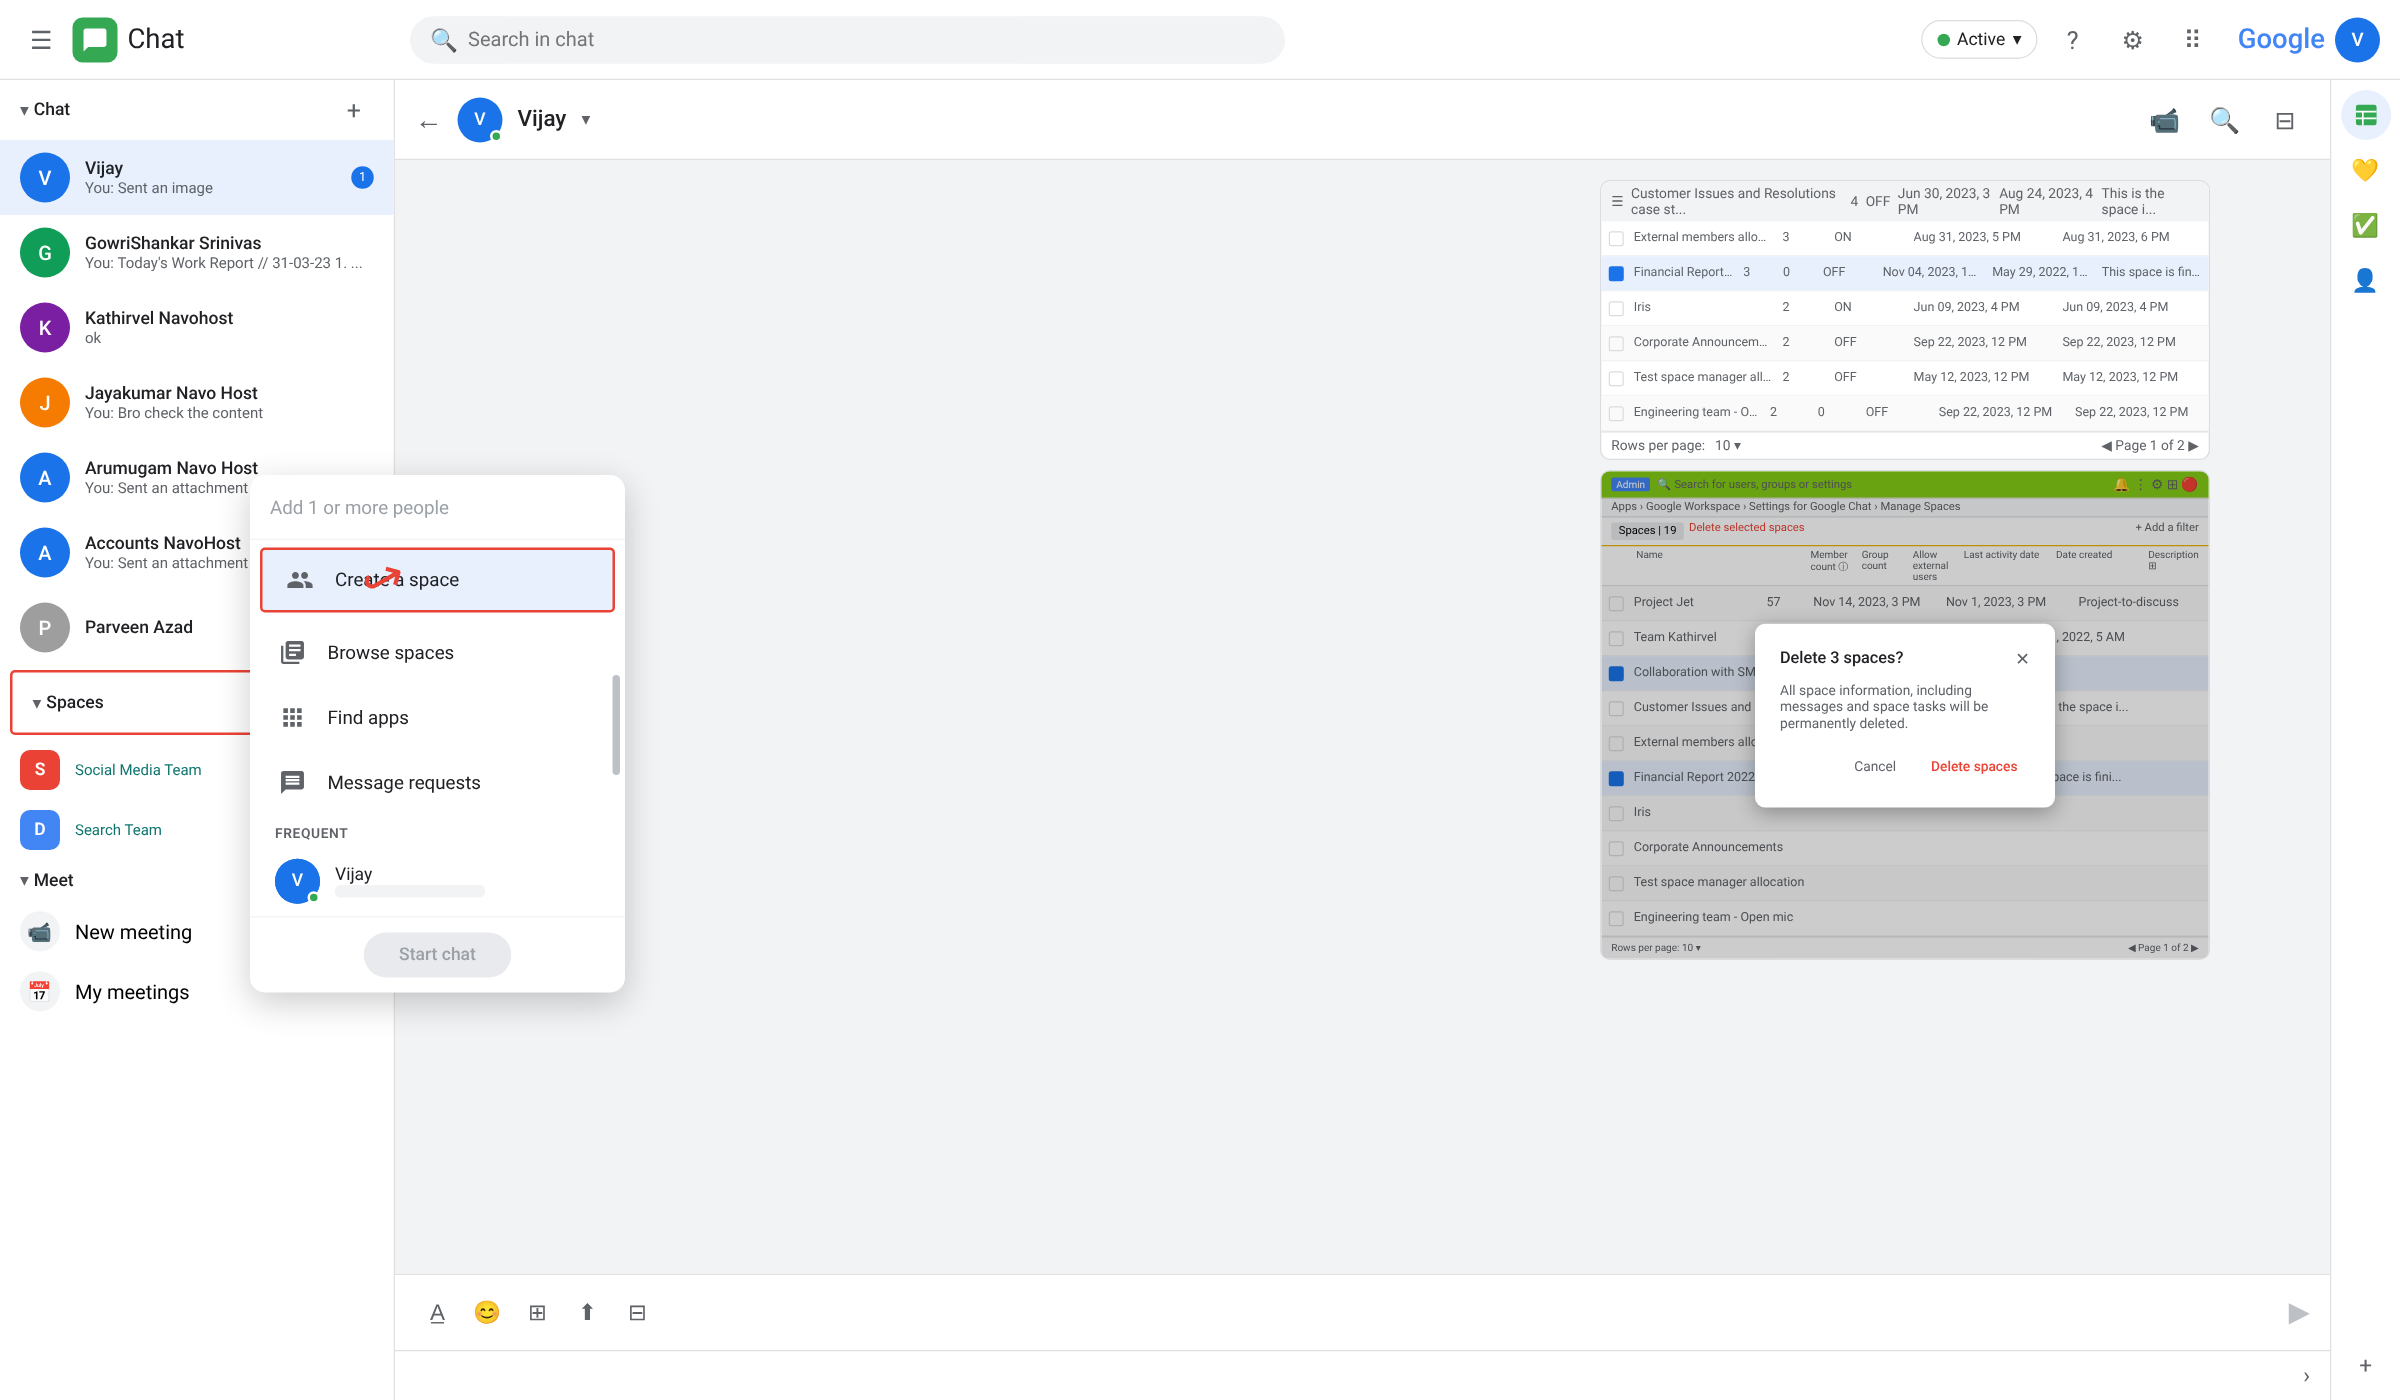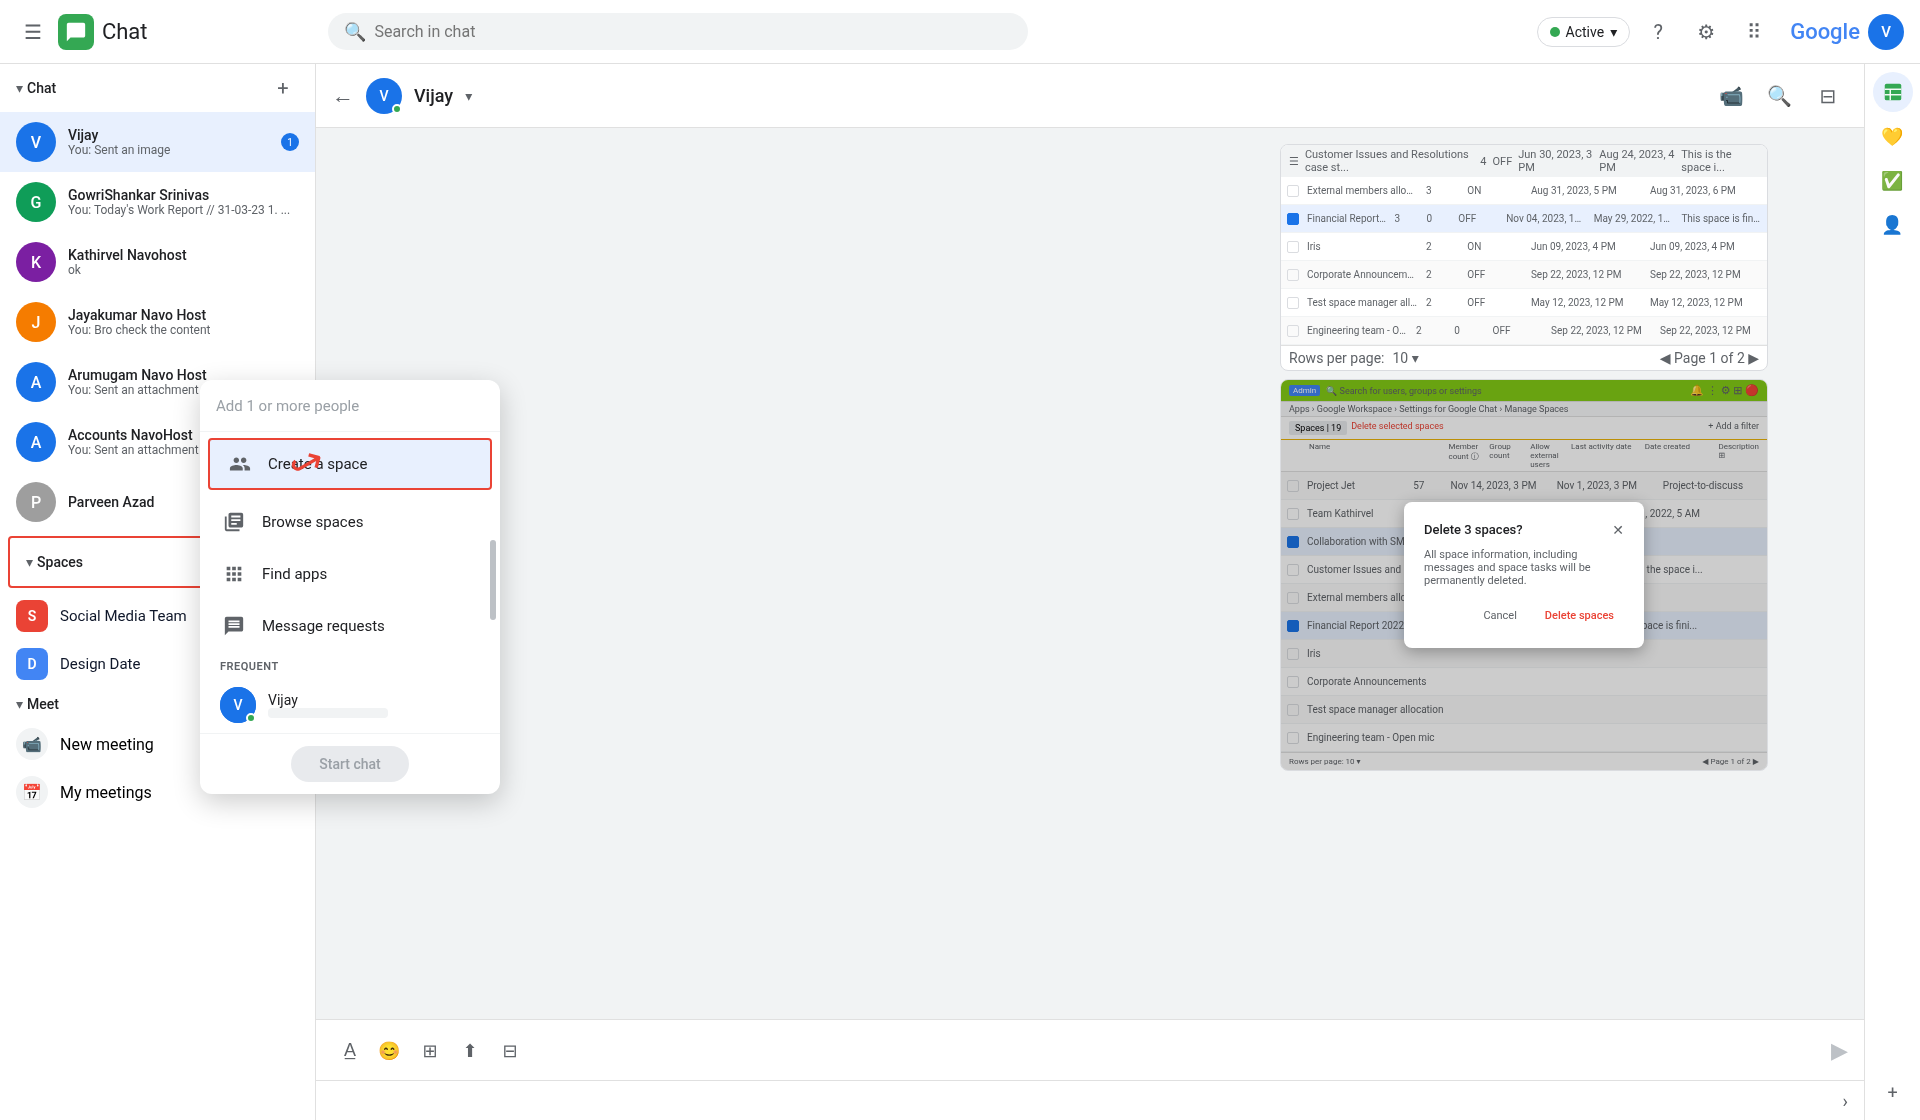--- a/index.html
+++ b/index.html
@@ -107,21 +107,21 @@
 
     .spaces-item {
       display: flex; align-items: center; gap: 12px; padding: 8px 16px; cursor: pointer;
     }
     .spaces-avatar {
       width: 32px; height: 32px; border-radius: 8px; display: flex; align-items: center;
       justify-content: center; font-size: 14px; font-weight: 600; color: white;
     }
     .spaces-avatar.red { background: #ea4335; }
     .spaces-avatar.blue { background: #4285f4; }
-    .spaces-item-name { font-size: 15px; color: #0f172a; }
+    .spaces-item-name { font-size: 12px; color: #0f766e; }
 
     .spaces-header-row {
       display: flex; align-items: center; justify-content: space-between; padding: 8px 16px;
       border: 2px solid #ea4335; border-radius: 4px; margin: 4px 8px;
     }
     .meet-item { display: flex; align-items: center; gap: 12px; padding: 8px 16px; cursor: pointer; }
     .meet-icon { width: 32px; height: 32px; border-radius: 50%; background: #f1f3f4; display: flex; align-items: center; justify-content: center; font-size: 16px; }
 
     
     .content-area { flex: 1; display: flex; flex-direction: column; position: relative; overflow: hidden; }
@@ -312,21 +312,21 @@
         <span>Spaces</span>
       </div>
       <div class="add-btn">+</div>
     </div>
     <div class="spaces-item">
       <div class="spaces-avatar red">S</div>
       <span class="spaces-item-name">Social Media Team</span>
     </div>
     <div class="spaces-item">
       <div class="spaces-avatar blue">D</div>
-      <span class="spaces-item-name">Design Date</span>
+      <span class="spaces-item-name">Search Team</span>
     </div>
 
     <div class="sidebar-section-header">
       <div class="sidebar-section-title">
         <span class="chevron">▾</span>
         <span>Meet</span>
       </div>
     </div>
     <div class="meet-item">
       <div class="meet-icon">📹</div>
@@ -412,21 +412,21 @@
           </div>
           <div class="ss-row">
             <div class="ss-checkbox"></div>
             <div class="ss-cell">Engineering team - Open mic</div>
             <div class="ss-cell" style="flex:0.3;">2</div>
             <div class="ss-cell" style="flex:0.3;">0</div>
             <div class="ss-cell" style="flex:0.5;">OFF</div>
             <div class="ss-cell">Sep 22, 2023, 12 PM</div>
             <div class="ss-cell">Sep 22, 2023, 12 PM</div>
           </div>
-          <div style="padding:4px 8px; font-size:14px; color:#5f6368; border-top:1px solid #e0e0e0; display:flex; gap:8px; align-items:center;">
+          <div style="padding:4px 8px; font-size:11px; color:#5f6368; border-top:1px solid #e0e0e0; display:flex; gap:8px; align-items:center;">
             <span>Rows per page:</span>
             <span>10 ▾</span>
             <span style="margin-left:auto;">◀ Page 1 of 2 ▶</span>
           </div>
         </div>
 
         <div style="border:1px solid #dadce0; border-radius:8px; overflow:hidden; background:#fff; position:relative;">
           <div class="ss-top">
             <span class="ss-admin-badge">Admin</span>
             <span style="font-size:9px; color:#5f6368;">🔍 Search for users, groups or settings</span>

